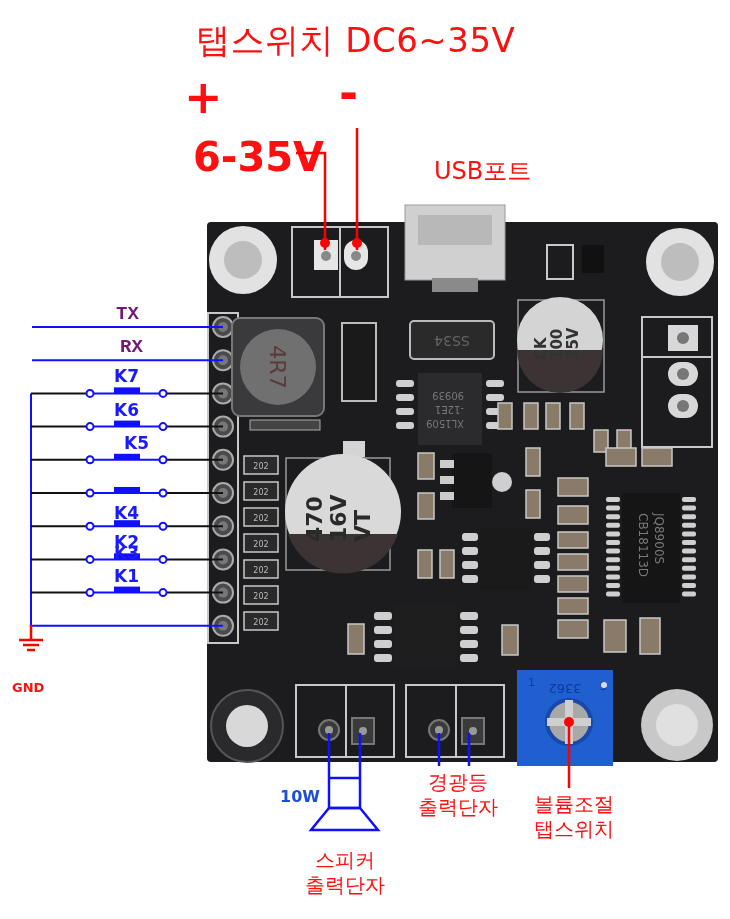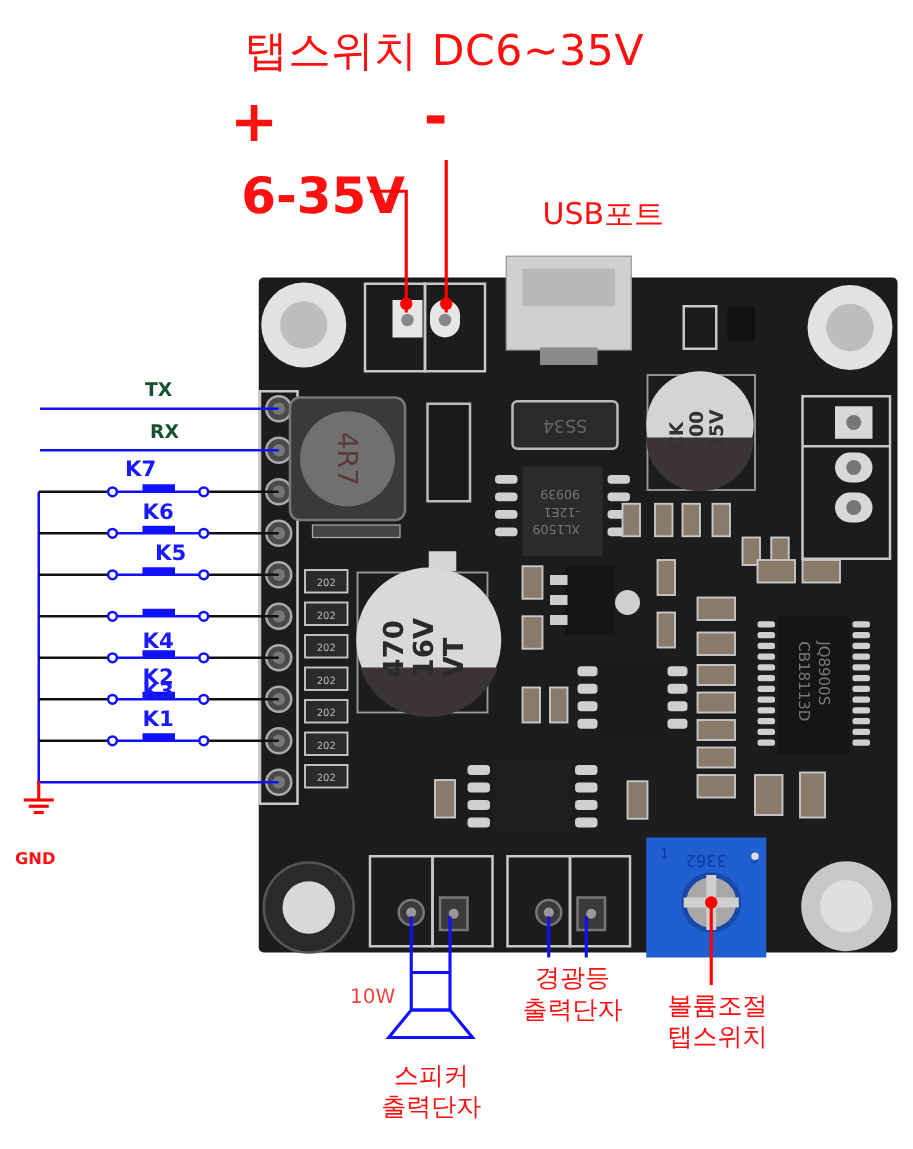--- a/index.html
+++ b/index.html
@@ -4,24 +4,24 @@
 <style>
   html, body { margin: 0; padding: 0; background: #ffffff; }
   body { width: 730px; height: 919px; position: relative; overflow: hidden;
          font-family: "DejaVu Sans", sans-serif; }
   .abs { position: absolute; }
   .title { left: 196px; top: 18px; font-size: 34px; color: #ff1010; white-space: nowrap; letter-spacing: 0.5px; }
   .plus { left: 184px; top: 74px; font-size: 46px; font-weight: bold; color: #ff1010; line-height: 46px; }
   .minus { left: 339px; top: 70px; font-size: 46px; font-weight: bold; color: #ff1010; line-height: 46px; }
   .vrange { left: 193px; top: 134px; font-size: 40px; font-weight: bold; color: #ff1010; white-space: nowrap; }
   .usb { left: 402px; top: 155px; font-size: 24px; color: #ff1010; white-space: nowrap; margin-left: 32px; }
-  .sig-label { font-size: 15px; font-weight: bold; color: #14532d; }
+  .sig-label { font-size: 19px; font-weight: bold; color: #701a75; font-family: Liberation Mono, monospace; }
   .key-label { font-size: 17px; font-weight: bold; color: #1a1aff; }
   .gnd { left: 12px; top: 657px; font-size: 13px; font-weight: bold; color: #ff1010; margin-top: 23px; }
-  .w10 { left: 280px; top: 787px; font-size: 16px; font-weight: normal; color: #ef4444; }
+  .w10 { left: 280px; top: 787px; font-size: 16px; font-weight: bold; color: #1d4ed8; }
   .cap-label { font-size: 20px; color: #ff1010; text-align: center; line-height: 25px; white-space: nowrap; }
   svg text { font-family: "DejaVu Sans", sans-serif; }
 </style>
 </head>
 <body>
 
 <div class="abs title">탭스위치 DC6~35V</div>
 <div class="abs plus">+</div>
 <div class="abs minus">-</div>
 <div class="abs vrange">6-35V</div>
@@ -432,21 +432,21 @@
     <line x1="31" y1="625" x2="31" y2="640"></line>
     <line x1="19" y1="640" x2="43" y2="640"></line>
     <line x1="23" y1="645" x2="39" y2="645"></line>
     <line x1="27" y1="650" x2="35" y2="650"></line>
   </g>
 </svg>
 
 <div id="header-labels">
     <div class="abs sig-label" style="left: 116px; top: 303px;">TX</div>
     <div class="abs sig-label" style="left: 120px; top: 336.2px;">RX</div>
-    <div class="abs key-label" style="left: 100px; top: 366.4px;">K7</div>
+    <div class="abs key-label" style="left: 114px; top: 366.4px;">K7</div>
     <div class="abs key-label" style="left: 114px; top: 399.6px;">K6</div>
     <div class="abs key-label" style="left: 124px; top: 432.8px;">K5</div>
     <div class="abs key-label" style="left: 114px; top: 466px; margin-top: 37px;">K4</div>
     <div class="abs key-label" style="left: 114px; top: 499.2px; margin-top: 44px;">K3</div>
     <div class="abs key-label" style="left: 114px; top: 532.4px; text-align: center;">K2</div>
     <div class="abs key-label" style="left: 114px; top: 565.6px;">K1</div>
   </div>
 <div class="abs gnd">GND</div>
 
 <div class="abs w10">10W</div>

